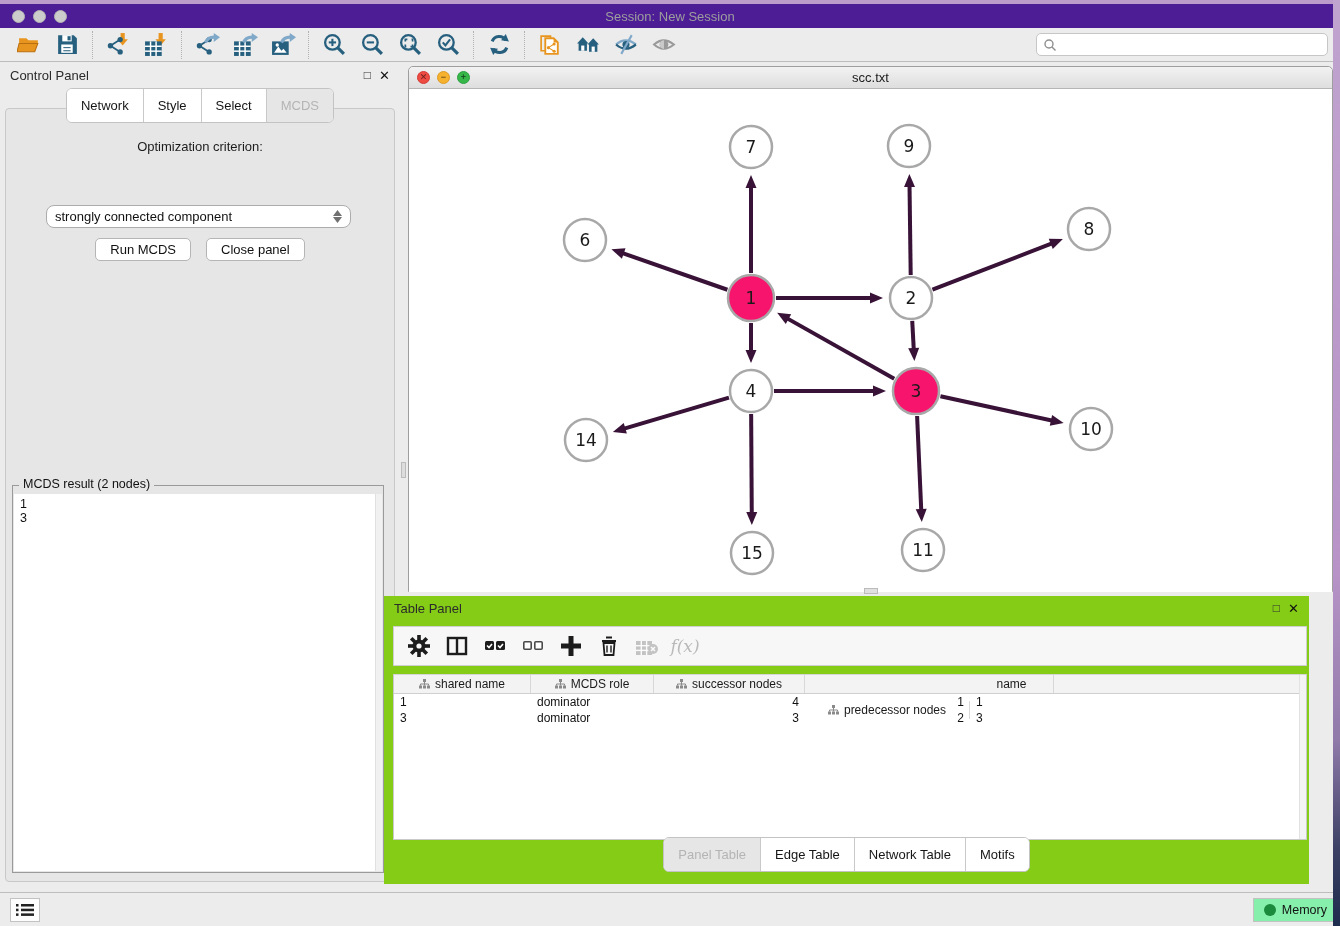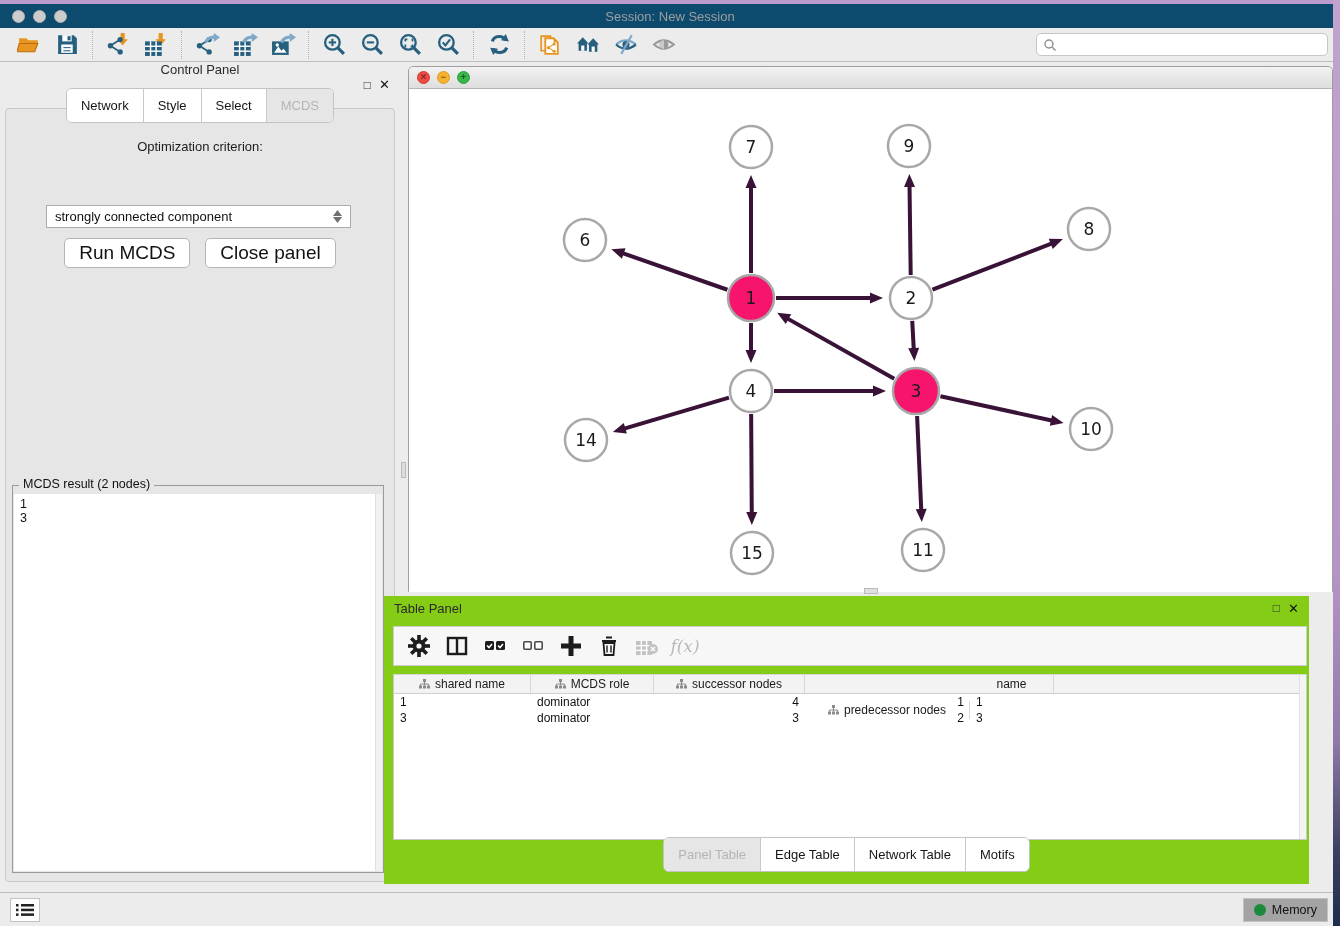--- a/index.html
+++ b/index.html
@@ -5,59 +5,59 @@
   * { margin:0; padding:0; box-sizing:border-box; }
   html,body { width:1340px; height:926px; }
   body { font-family:"Liberation Sans","DejaVu Sans",sans-serif; background:#ececec; position:relative; overflow:hidden; }
 
   .accent-top { position:absolute; left:0; top:0; width:1340px; height:4px;
     background:#bb9cca; z-index:50; }
   .accent-right { position:absolute; right:0; top:0; width:7px; height:926px;
     background:linear-gradient(#c0a3cf 0%, #b793c7 62%, #8f7aaa 80%, #3a3f63 92%, #1e2c4e 100%); z-index:50; }
 
   
-  .titlebar { position:absolute; left:0; top:4px; width:1340px; height:24px; background:#0c4a6e;
+  .titlebar { position:absolute; left:0; top:4px; width:1340px; height:24px; background:#4c1d95;
     display:flex; align-items:center; }
   .traffic { display:flex; gap:8px; margin-left:12px; }
   .traffic .dot { width:13px; height:13px; border-radius:50%; background:#ccc; border:1px solid #b4b4b4; }
   .win-title { position:absolute; left:0; right:0; text-align:center; font-size:13px; color:#9e9e9e; }
 
   .toolbar { position:absolute; left:0; top:28px; width:1340px; height:34px; background:#ececec;
     border-bottom:1px solid #bdbdbd; display:flex; align-items:center; padding-left:10px; }
   .tb-icons { display:flex; align-items:center; height:100%; }
   .tb-btn { width:38px; height:30px; display:flex; align-items:center; justify-content:center; cursor:default; }
   .tb-sep { width:1px; height:28px; border-left:1px dotted #b2b2b2; margin:0 6px; }
   .searchbox { margin-left:auto; margin-right:12px; width:292px; height:23px; background:#fff;
     border:1px solid #c6c6c6; border-radius:5px; display:flex; align-items:center; padding:0 6px; }
   .searchbox input { border:none; outline:none; flex:1; font-size:12px; margin-left:5px; background:transparent; }
 
   
   .control-panel { position:absolute; left:0; top:62px; width:400px; height:822px; background:#ececec; }
-  .panel-header { height:26px; display:flex; align-items:center; padding:0 10px;flex-direction:column; }
+  .panel-header { height:26px; display:flex; align-items:center; padding:0 10px; }
   .panel-header .ph-title { font-size:13px; color:#2b2b2b; }
   .ph-icons { margin-left:auto; display:flex; gap:8px; align-items:center; }
   .ph-float { font-size:12px; color:#333; }
   .ph-close { font-size:13px; color:#111; font-weight:bold; }
 
   .cp-tabs-row { display:flex; justify-content:center; position:relative; z-index:2; }
   .seg { display:inline-flex; border:1px solid #c3c3c3; border-radius:6px; overflow:hidden; background:#fff; }
   .seg .seg-btn { border:none; border-left:1px solid #c9c9c9; background:#fff; padding:9px 14px;
     font-family:inherit; font-size:13px; color:#161616; cursor:default; }
   .seg .seg-btn:first-child { border-left:none; }
   .seg .seg-btn.sel { background:#e6e6e6; color:#b4b4b4; }
 
   .cp-body { position:absolute; left:5px; right:5px; top:46px; bottom:2px; background:#e6e6e6;
     border:1px solid #c8c8c8; border-radius:4px; }
   .opt-label { text-align:center; margin-top:30px; font-size:13px; color:#1c1c1c; }
   .dropdown { position:absolute; left:40px; right:43px; top:96px; height:23px; background:#fff;
-    border:1px solid #acacac; border-radius:0; display:flex; align-items:center; padding:0 8px; font-size:13px; color:#111; }
+    border:1px solid #acacac; border-radius:8px; display:flex; align-items:center; padding:0 8px; font-size:13px; color:#111; }
   .dd-stepper { margin-left:auto; display:flex; flex-direction:column; gap:1px; align-items:center; }
   .cp-buttons { position:absolute; top:129px; left:0; right:0; display:flex; justify-content:center; gap:15px; }
   .push-btn { background:#fff; border:1px solid #b5b5b5; border-radius:5px; padding:3px 14px;
-    font-family:inherit; font-size:19px; color:#111; cursor:default; }
+    font-family:inherit; font-size:13px; color:#111; cursor:default; }
 
   .result-fieldset { position:absolute; left:6px; right:10px; top:376px; bottom:8px;
     border:1px solid #9a9a9a; }
   .result-legend { position:absolute; top:-9px; left:6px; background:#e6e6e6; padding:0 4px;
     font-size:12.5px; color:#111; }
   .result-area { position:absolute; left:1px; right:1px; top:8px; bottom:1px; background:#fff;
     font-size:12.5px; color:#111; padding:3px 6px; white-space:pre; overflow:hidden; }
   .result-scroll { position:absolute; right:1px; top:8px; bottom:1px; width:7px; background:#f1f1f1;
     border-left:1px solid #e0e0e0; }
 
@@ -98,21 +98,21 @@
   .tbl-cell { font-size:12px; color:#111; padding:0 6px; display:flex; align-items:center; }
   .tbl-scroll { position:absolute; right:0; top:0; bottom:0; width:7px; background:#f4f4f4; border-left:1px solid #e2e2e2; }
 
   .tp-tabs { position:absolute; left:0; right:0; bottom:12px; display:flex; justify-content:center; }
 
   
   .status-bar { position:absolute; left:0; top:892px; width:1340px; height:34px; background:#ececec;
     border-top:1px solid #bdbdbd; display:flex; align-items:center; }
   .sb-left-btn { margin-left:10px; width:30px; height:24px; background:#fdfdfd; border:1px solid #c2c2c2;
     display:flex; align-items:center; justify-content:center; cursor:default; }
-  .sb-memory { margin-left:auto; margin-right:12px; height:24px; background:#a3a3a3; border:1px solid #c2c2c2;
+  .sb-memory { margin-left:auto; margin-right:2px; height:24px; background:#86efac; border:1px solid #c2c2c2;
     display:flex; align-items:center; gap:6px; padding:0 10px; font-size:12.5px; color:#111; cursor:default; }
   .mem-dot { width:12px; height:12px; border-radius:50%; background:#1c8a3c; }
 </style>
 </head>
 <body>
 
 <div class="accent-top"></div>
 <div class="accent-right"></div>
 
 <div class="titlebar">
@@ -369,20 +369,21 @@
     <div class="grip"></div>
   </div>
 
 <div class="net-window">
   <div class="net-titlebar">
     <div class="net-traffic">
       <span class="nt-dot nt-red">✕</span>
       <span class="nt-dot nt-yellow">−</span>
       <span class="nt-dot nt-green">+</span>
     </div>
+    <div class="net-title">scc.txt</div>
   </div>
   <svg class="net-canvas" id="net-canvas" viewBox="0 0 923 503">
       <g>
         <line x1="342" y1="184" x2="342" y2="97" stroke="#381237" stroke-width="4"></line>
         <polygon points="342,86 347.5,99 336.5,99" fill="#381237"></polygon>
       </g>
       <g>
         <line x1="318.39911144699016" y1="200.75390640918934" x2="212.81738614269537" y2="163.86390600166465" stroke="#381237" stroke-width="4"></line>
         <polygon points="202.43299517937103,160.23562482170794 216.51959781691448,159.33139800726732 212.8913166369578,169.71578897059166" fill="#381237"></polygon>
       </g>

